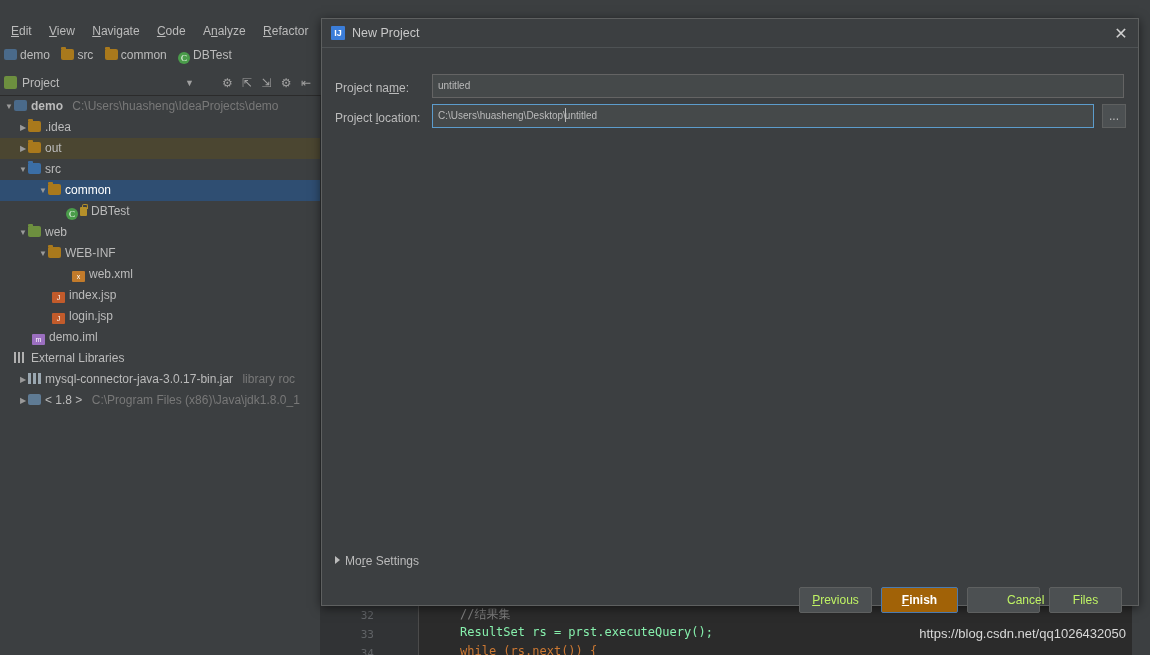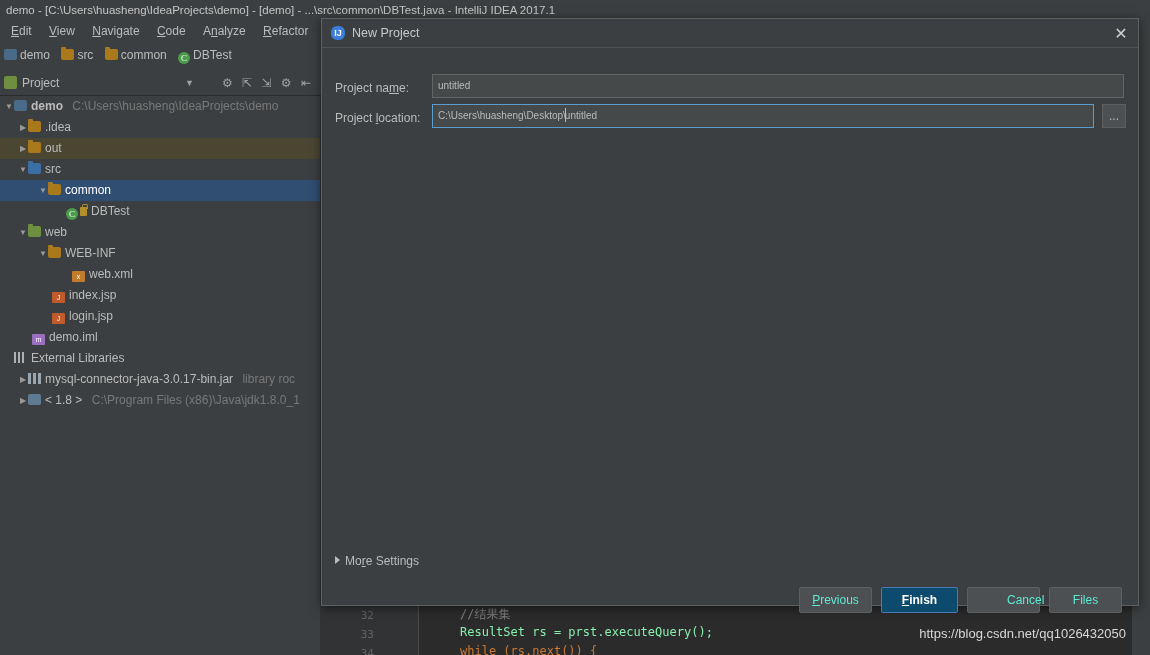--- a/index.html
+++ b/index.html
@@ -289,21 +289,21 @@
     right: 0; height: 29px;
     background: #3c3f41;
     border-bottom: 1px solid #4e5254;
     box-sizing: border-box;
   }
   .dlg-title-icon {
     position: absolute;
     left: 9px; top: 7px;
     width: 14px; height: 14px;
     background: #3b7dd8;
-    border-radius: 6px;
+    border-radius: 1px;
     color: #fff;
     font-size: 9px;
     line-height: 14px;
     text-align: center;
     font-weight: bold;
     font-family: "Liberation Sans", sans-serif;
   }
   .dlg-title-text {
     position: absolute;
     left: 30px; top: 0;
@@ -384,41 +384,38 @@
     margin-right: 5px;
     vertical-align: 1px;
   }
   .dlg-btn {
     position: absolute;
     height: 26px;
     background: #4c5052;
     border: 1px solid #5e6060;
     border-radius: 2px;
     box-sizing: border-box;
-    color: #5eead4;
+    color: #bef264;
     font-size: 12px;
     line-height: 24px;
     text-align: center;
   }
   .dlg-btn.default {
-    background: #0c4a6e;
+    background: #a16207;
     border: 1px solid #4a7ab0;
     color: #ffffff;
     font-weight: bold;
   }
   .dlg-btn u { text-decoration: underline; }
 </style>
 </head>
 <body>
 
 <div id="ide">
 
-  <div class="ide-titlebar">
-    <span>demo - [C:\Users\huasheng\IdeaProjects\demo] - [demo] - ...\src\common\DBTest.java - IntelliJ IDEA 2017.1</span>
-  </div>
 
   <div class="ide-menubar">
     <span class="menu-item"><u>E</u>dit</span>
     <span class="menu-item"><u>V</u>iew</span>
     <span class="menu-item"><u>N</u>avigate</span>
     <span class="menu-item"><u>C</u>ode</span>
     <span class="menu-item">A<u>n</u>alyze</span>
     <span class="menu-item"><u>R</u>efactor</span>
     <span class="menu-item">B<u>u</u></span>
   </div>

